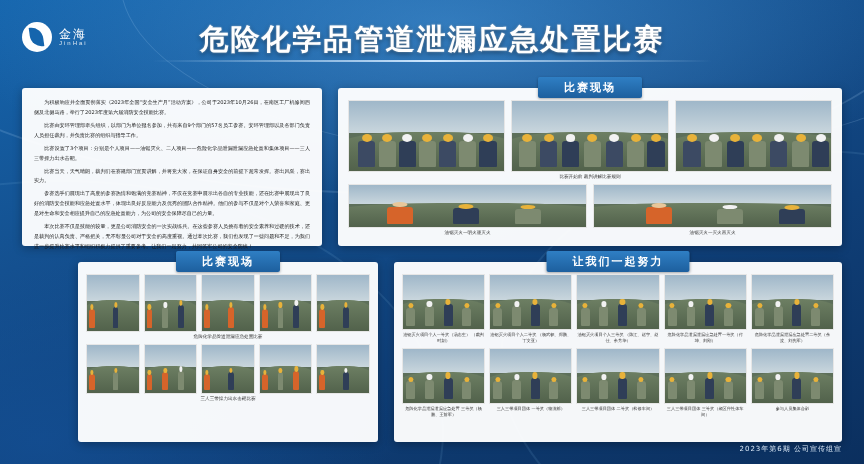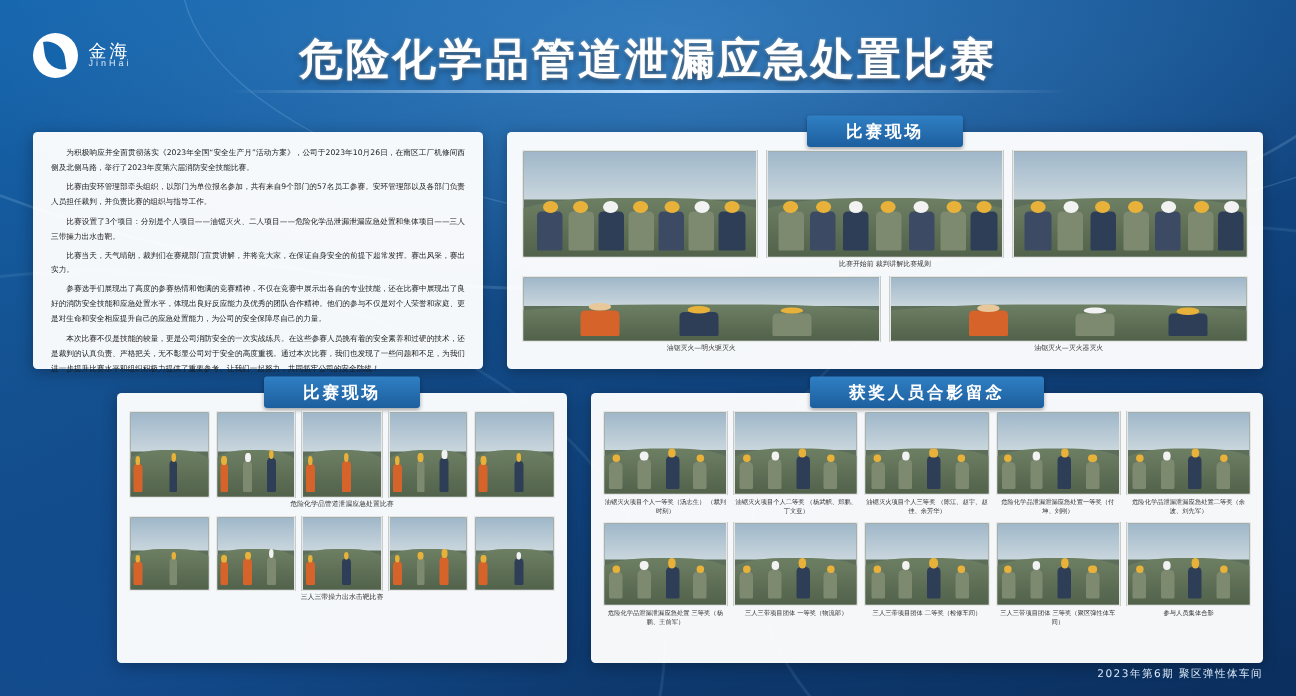--- a/index.html
+++ b/index.html
@@ -289,21 +289,21 @@
               <div class="fig o helm" style="left: 4%; height: 56%;"></div>
               <div class="fig b helmw" style="left: 50%; height: 61%;"></div>
             </div>
           </div>
         </div>
       </div>
     <div class="cap">三人三带操力出水击靶比赛</div>
   </div>
 
   <div class="panel" id="award-panel">
-    <div class="panel-head">获奖人员合影留念</div>
+    <div class="panel-head">让我们一起努力</div>
     <div class="aw-row" id="aw-row1">
         <div class="cell">
           <div class="ph" style="height: 56px;">
             <div class="figs">
               <div class="fig g helm" style="left: 4%; height: 56%;"></div>
               <div class="fig g helmw" style="left: 27%; height: 61%;"></div>
               <div class="fig b helm" style="left: 50%; height: 66%;"></div>
               <div class="fig g helm" style="left: 73%; height: 56%;"></div>
             </div>
           </div>
@@ -406,14 +406,14 @@
               <div class="fig g helmw" style="left: 27%; height: 61%;"></div>
               <div class="fig b helm" style="left: 50%; height: 66%;"></div>
               <div class="fig g helm" style="left: 73%; height: 56%;"></div>
             </div>
           </div>
           <div class="cap aw-cap">参与人员集体合影</div>
         </div>
       </div>
   </div>
 
-  <div class="footer">2023年第6期 聚区弹性体车间</div>
+  <div class="footer">2023年第6期 公司宣传组宣</div>
 </div>
 
 </body></html>

